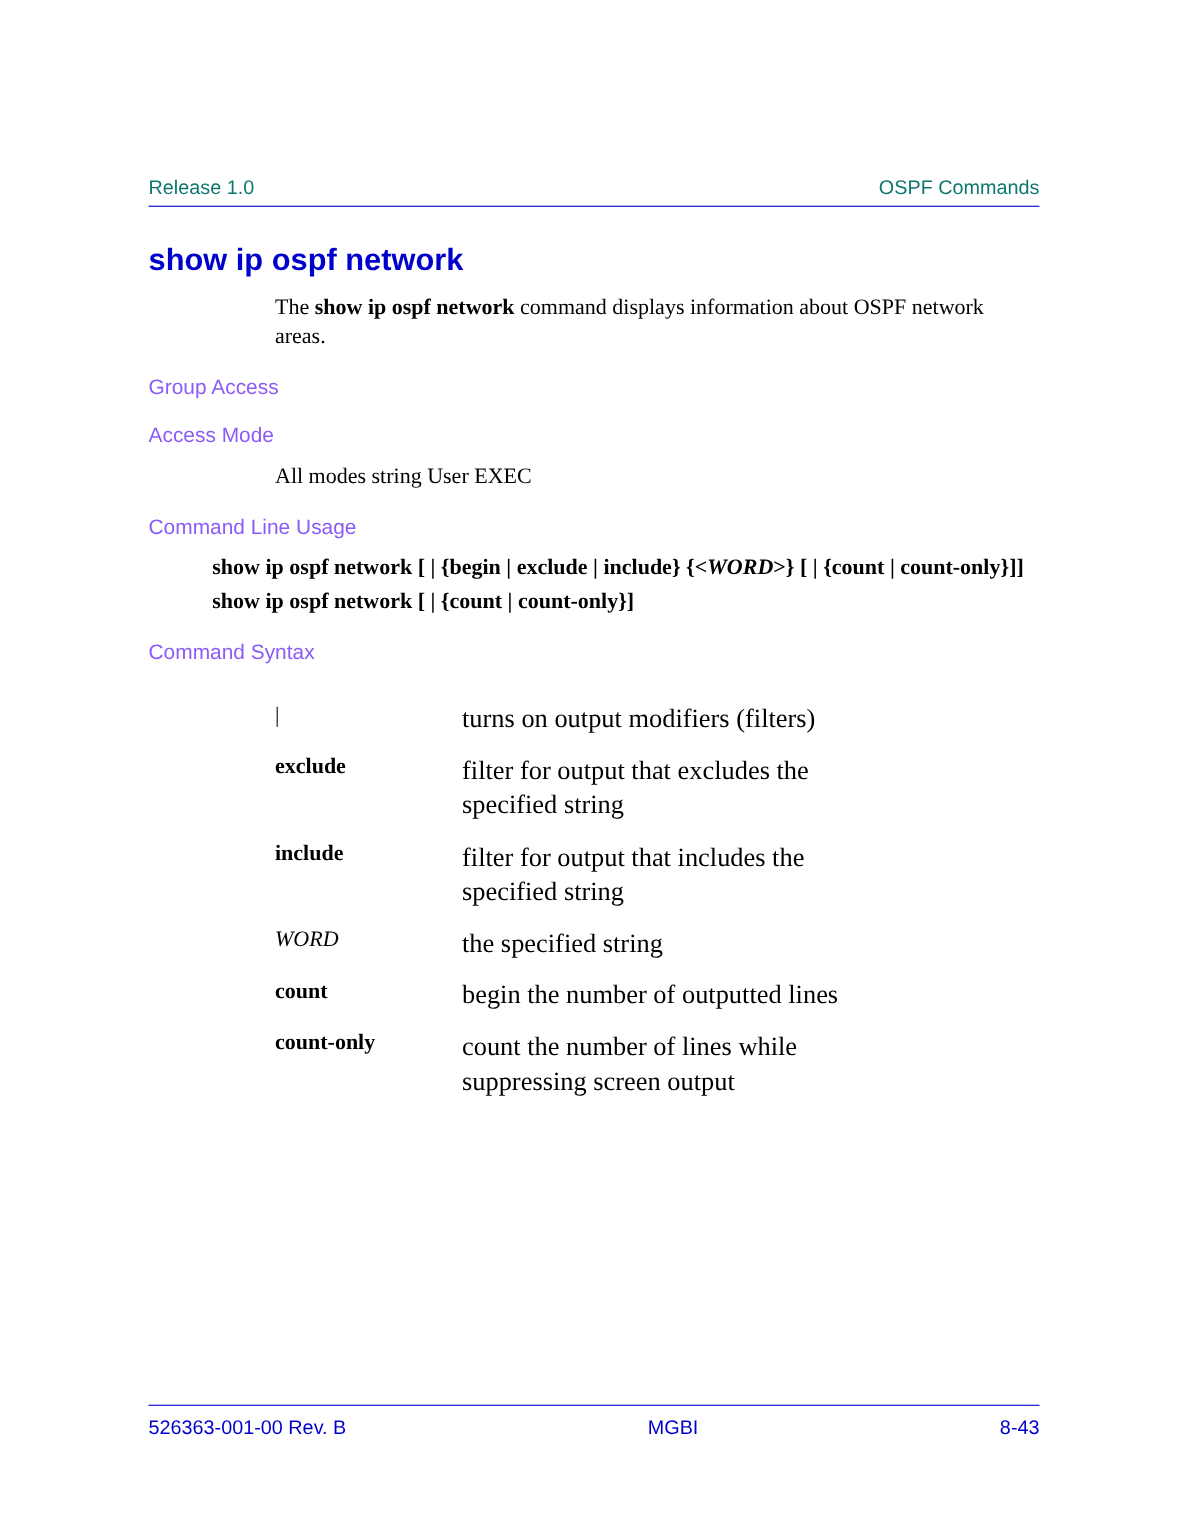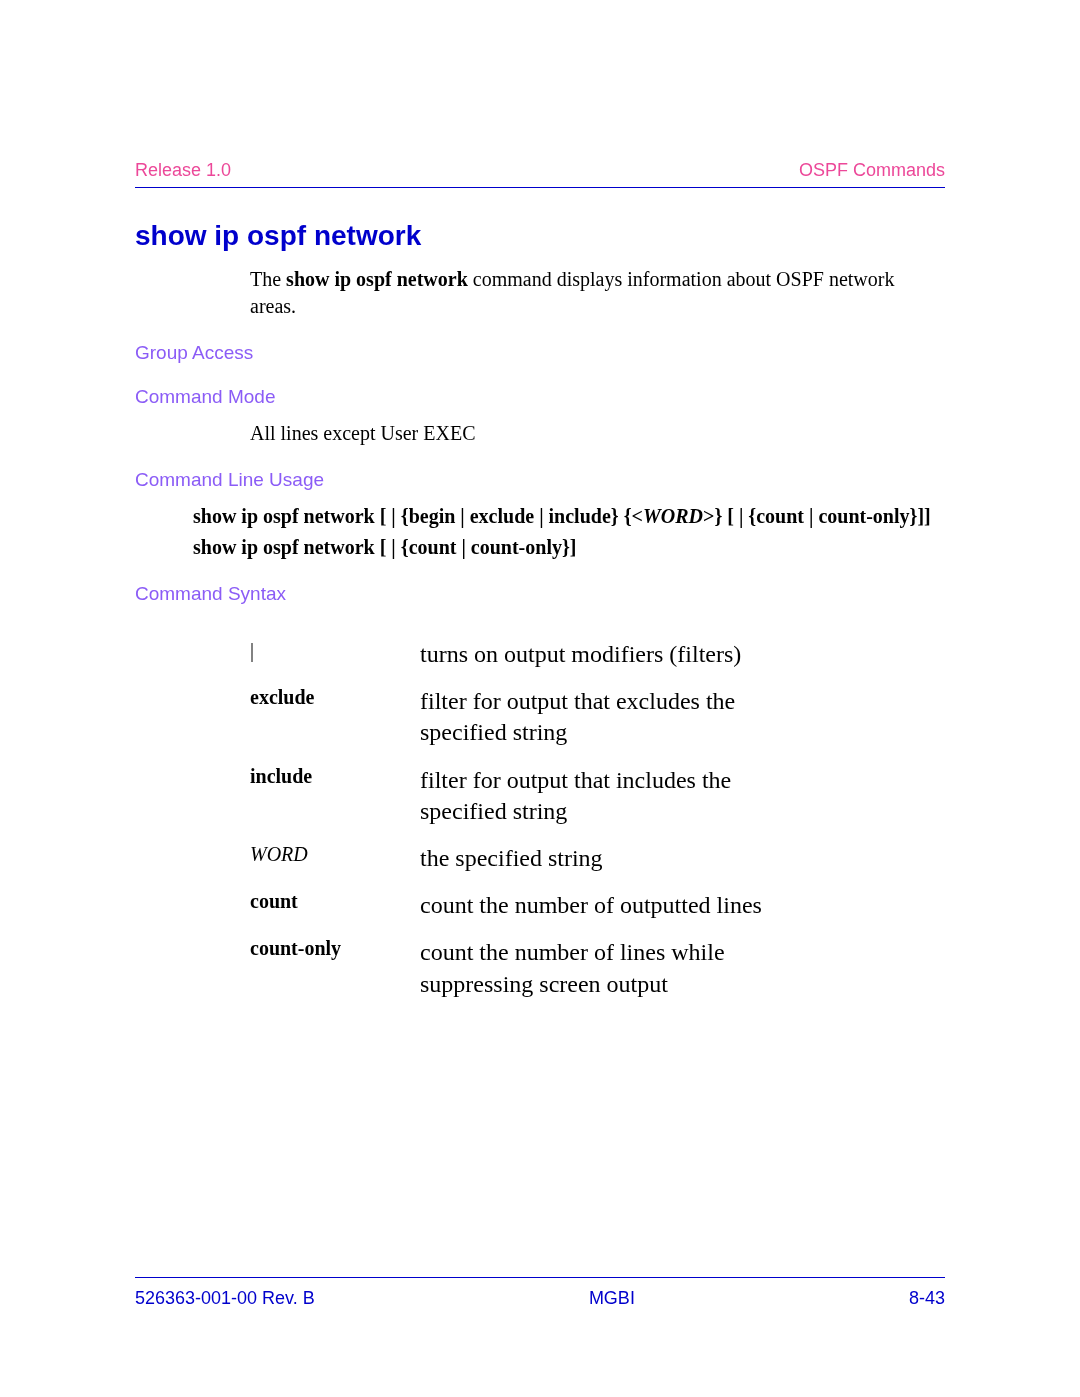--- a/index.html
+++ b/index.html
@@ -14,21 +14,21 @@
     height: 1397px;
     position: relative;
     box-sizing: border-box;
     padding: 160px 135px 0 135px;
   }
   .hdr {
     display: flex;
     justify-content: space-between;
     font-family: Arial, Helvetica, sans-serif;
     font-size: 18px;
-    color: #ec4899;
+    color: #0f766e;
     padding-bottom: 6px;
     border-bottom: 1px solid #0000cc;
   }
   .title {
     font-family: Arial, Helvetica, sans-serif;
     font-weight: bold;
     font-size: 28px;
     color: #0000cc;
     margin-top: 32px;
     margin-bottom: 14px;
@@ -101,22 +101,22 @@
   </div>
 
   <div class="title">show ip ospf network</div>
 
   <div class="body-indent">
     <span>The </span><b>show ip ospf network</b><span> command displays information about OSPF network areas.</span>
   </div>
 
   <div class="section-label">Group Access</div>
 
-  <div class="section-label">Command Mode</div>
-  <div class="body-indent">All lines except User EXEC</div>
+  <div class="section-label">Access Mode</div>
+  <div class="body-indent">All modes string User EXEC</div>
 
   <div class="section-label">Command Line Usage</div>
   <div class="usage">
     <span>show ip ospf network  [ | {begin | exclude | include} {&lt;</span><span class="ital">WORD</span><span>&gt;} [ | {count | count-only}]]</span>
   </div>
   <div class="usage">show ip ospf network  [ | {count | count-only}]</div>
 
   <div class="section-label">Command Syntax</div>
 
   <div class="syntax-table">
@@ -131,21 +131,21 @@
     <div class="syntax-row">
       <div class="syntax-key bold">include</div>
       <div class="syntax-desc">filter for output that includes the specified string</div>
     </div>
     <div class="syntax-row">
       <div class="syntax-key ital">WORD</div>
       <div class="syntax-desc">the specified string</div>
     </div>
     <div class="syntax-row">
       <div class="syntax-key bold">count</div>
-      <div class="syntax-desc">count the number of outputted lines</div>
+      <div class="syntax-desc">begin the number of outputted lines</div>
     </div>
     <div class="syntax-row">
       <div class="syntax-key bold">count-only</div>
       <div class="syntax-desc">count the number of lines while suppressing screen output</div>
     </div>
   </div>
 
   <div class="ftr">
     <span>526363-001-00 Rev. B</span>
     <span>MGBI</span>

